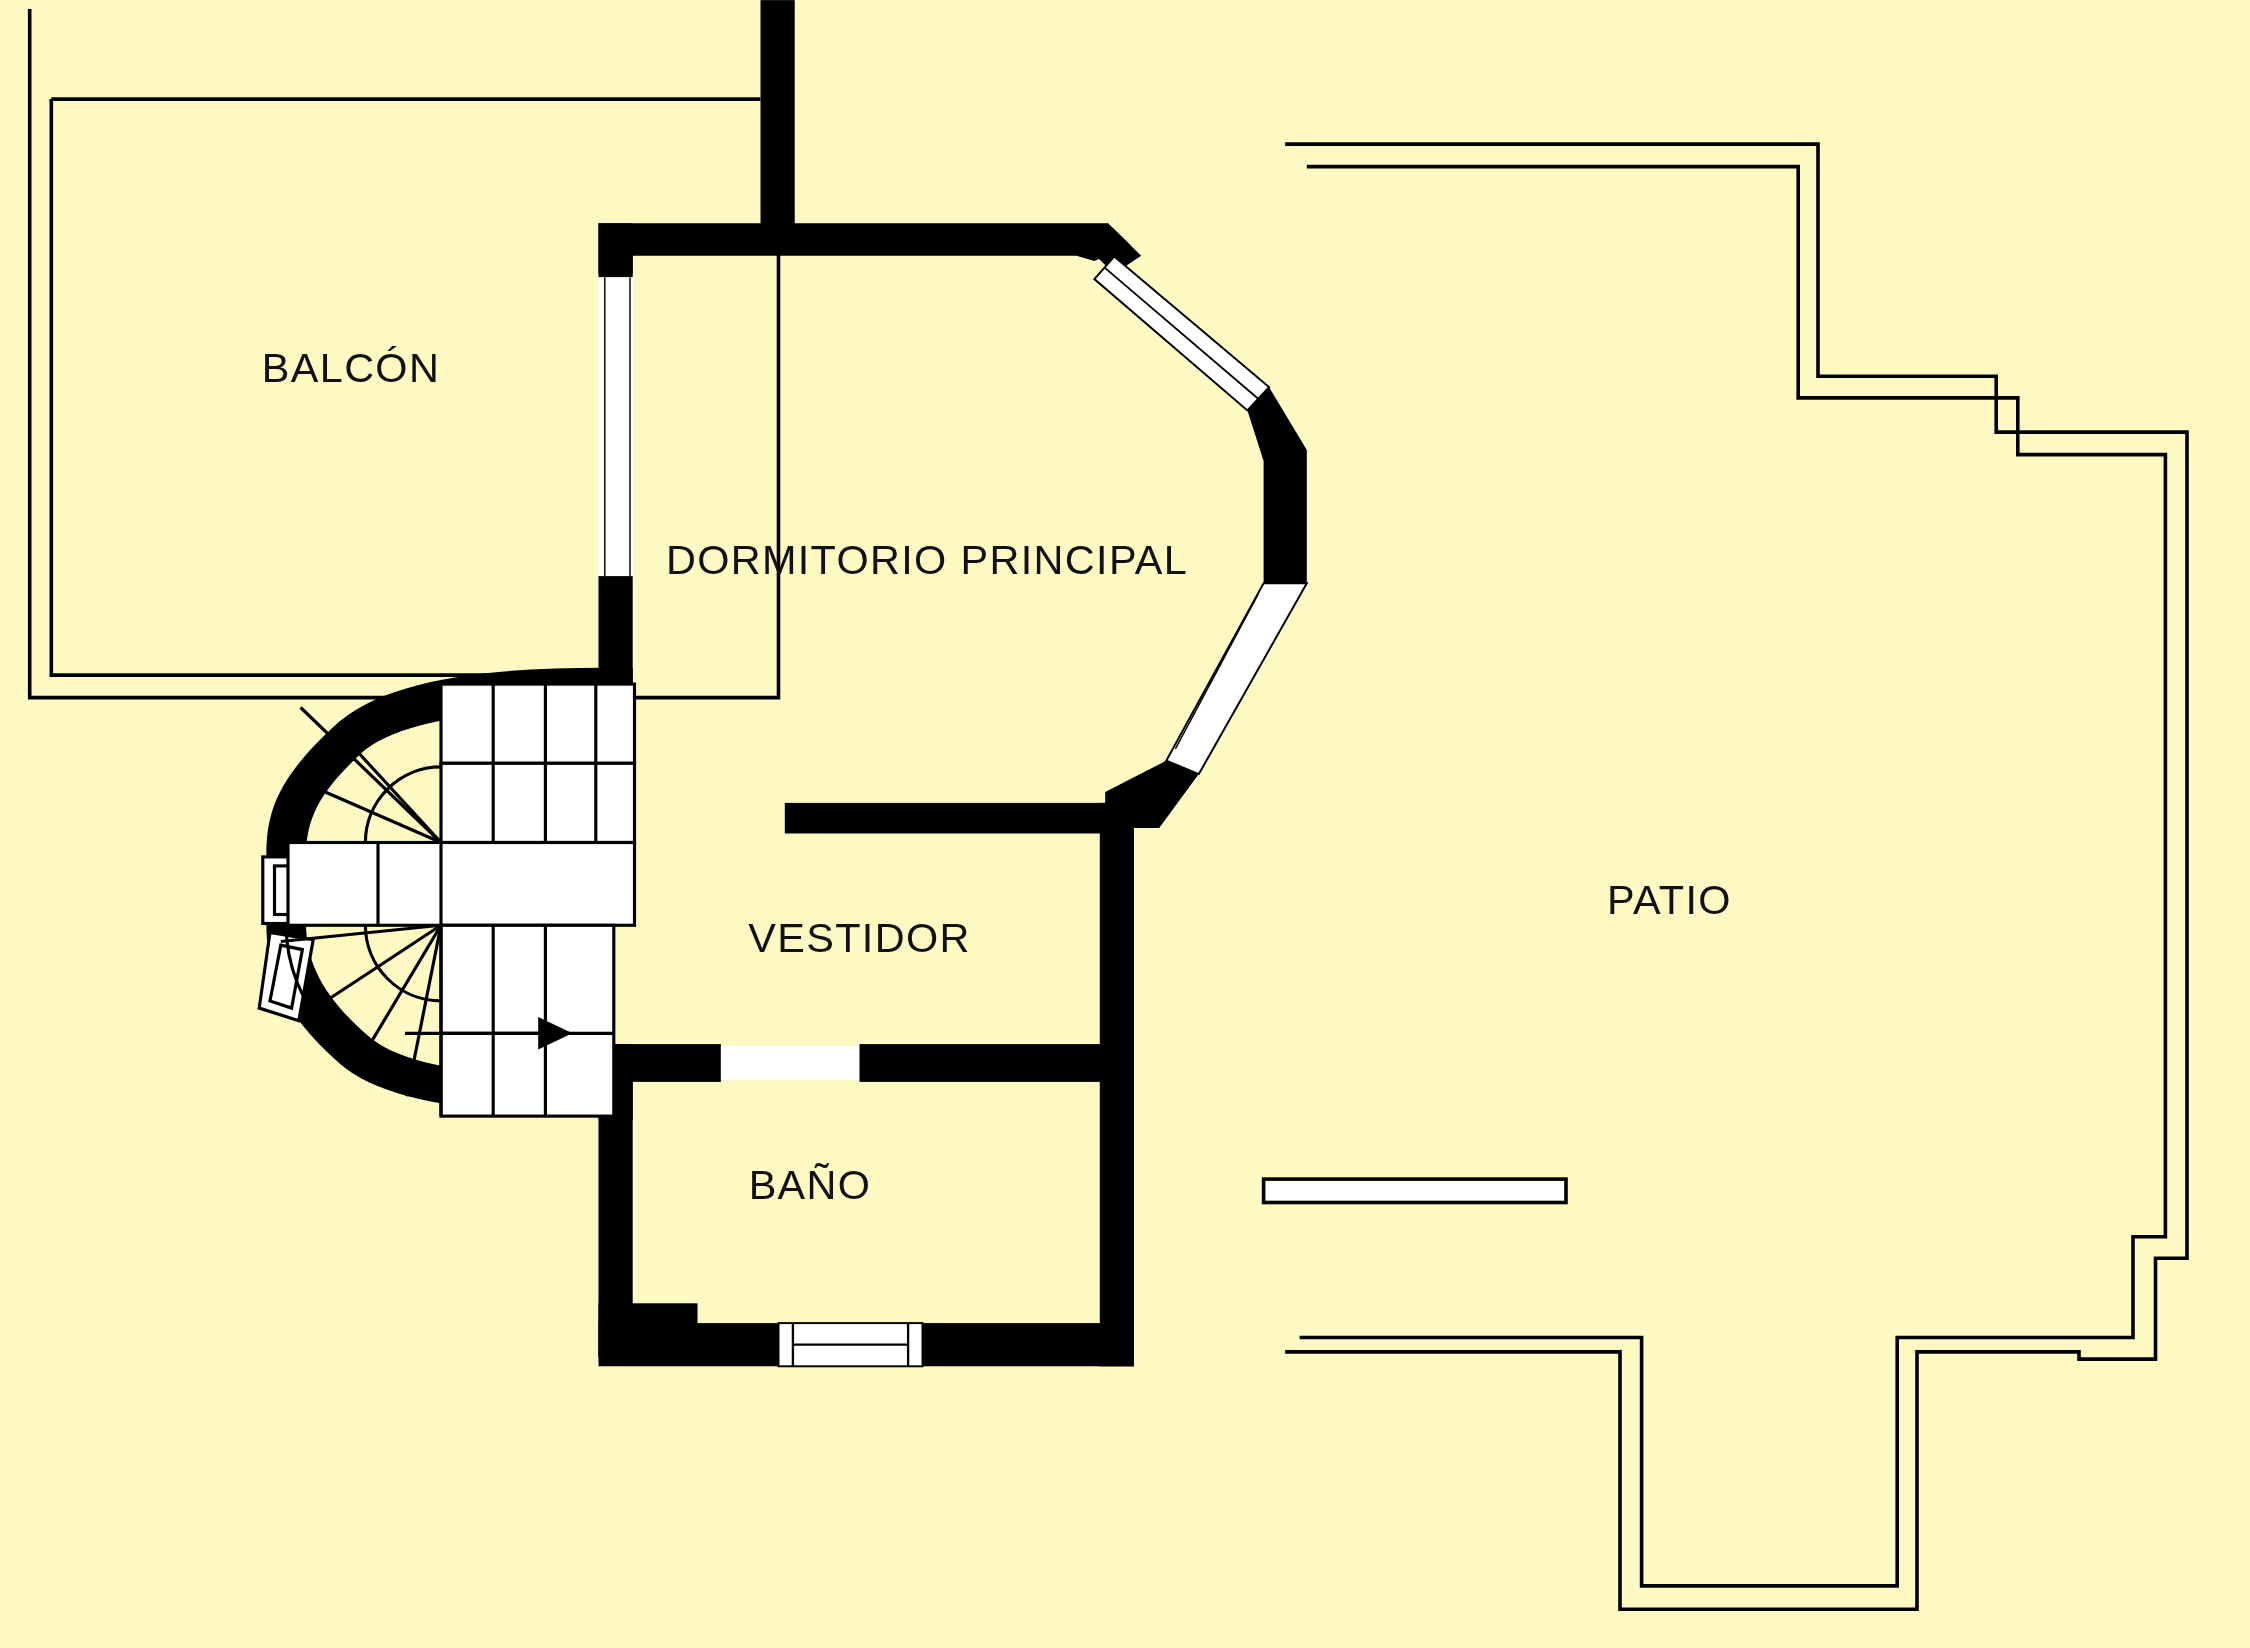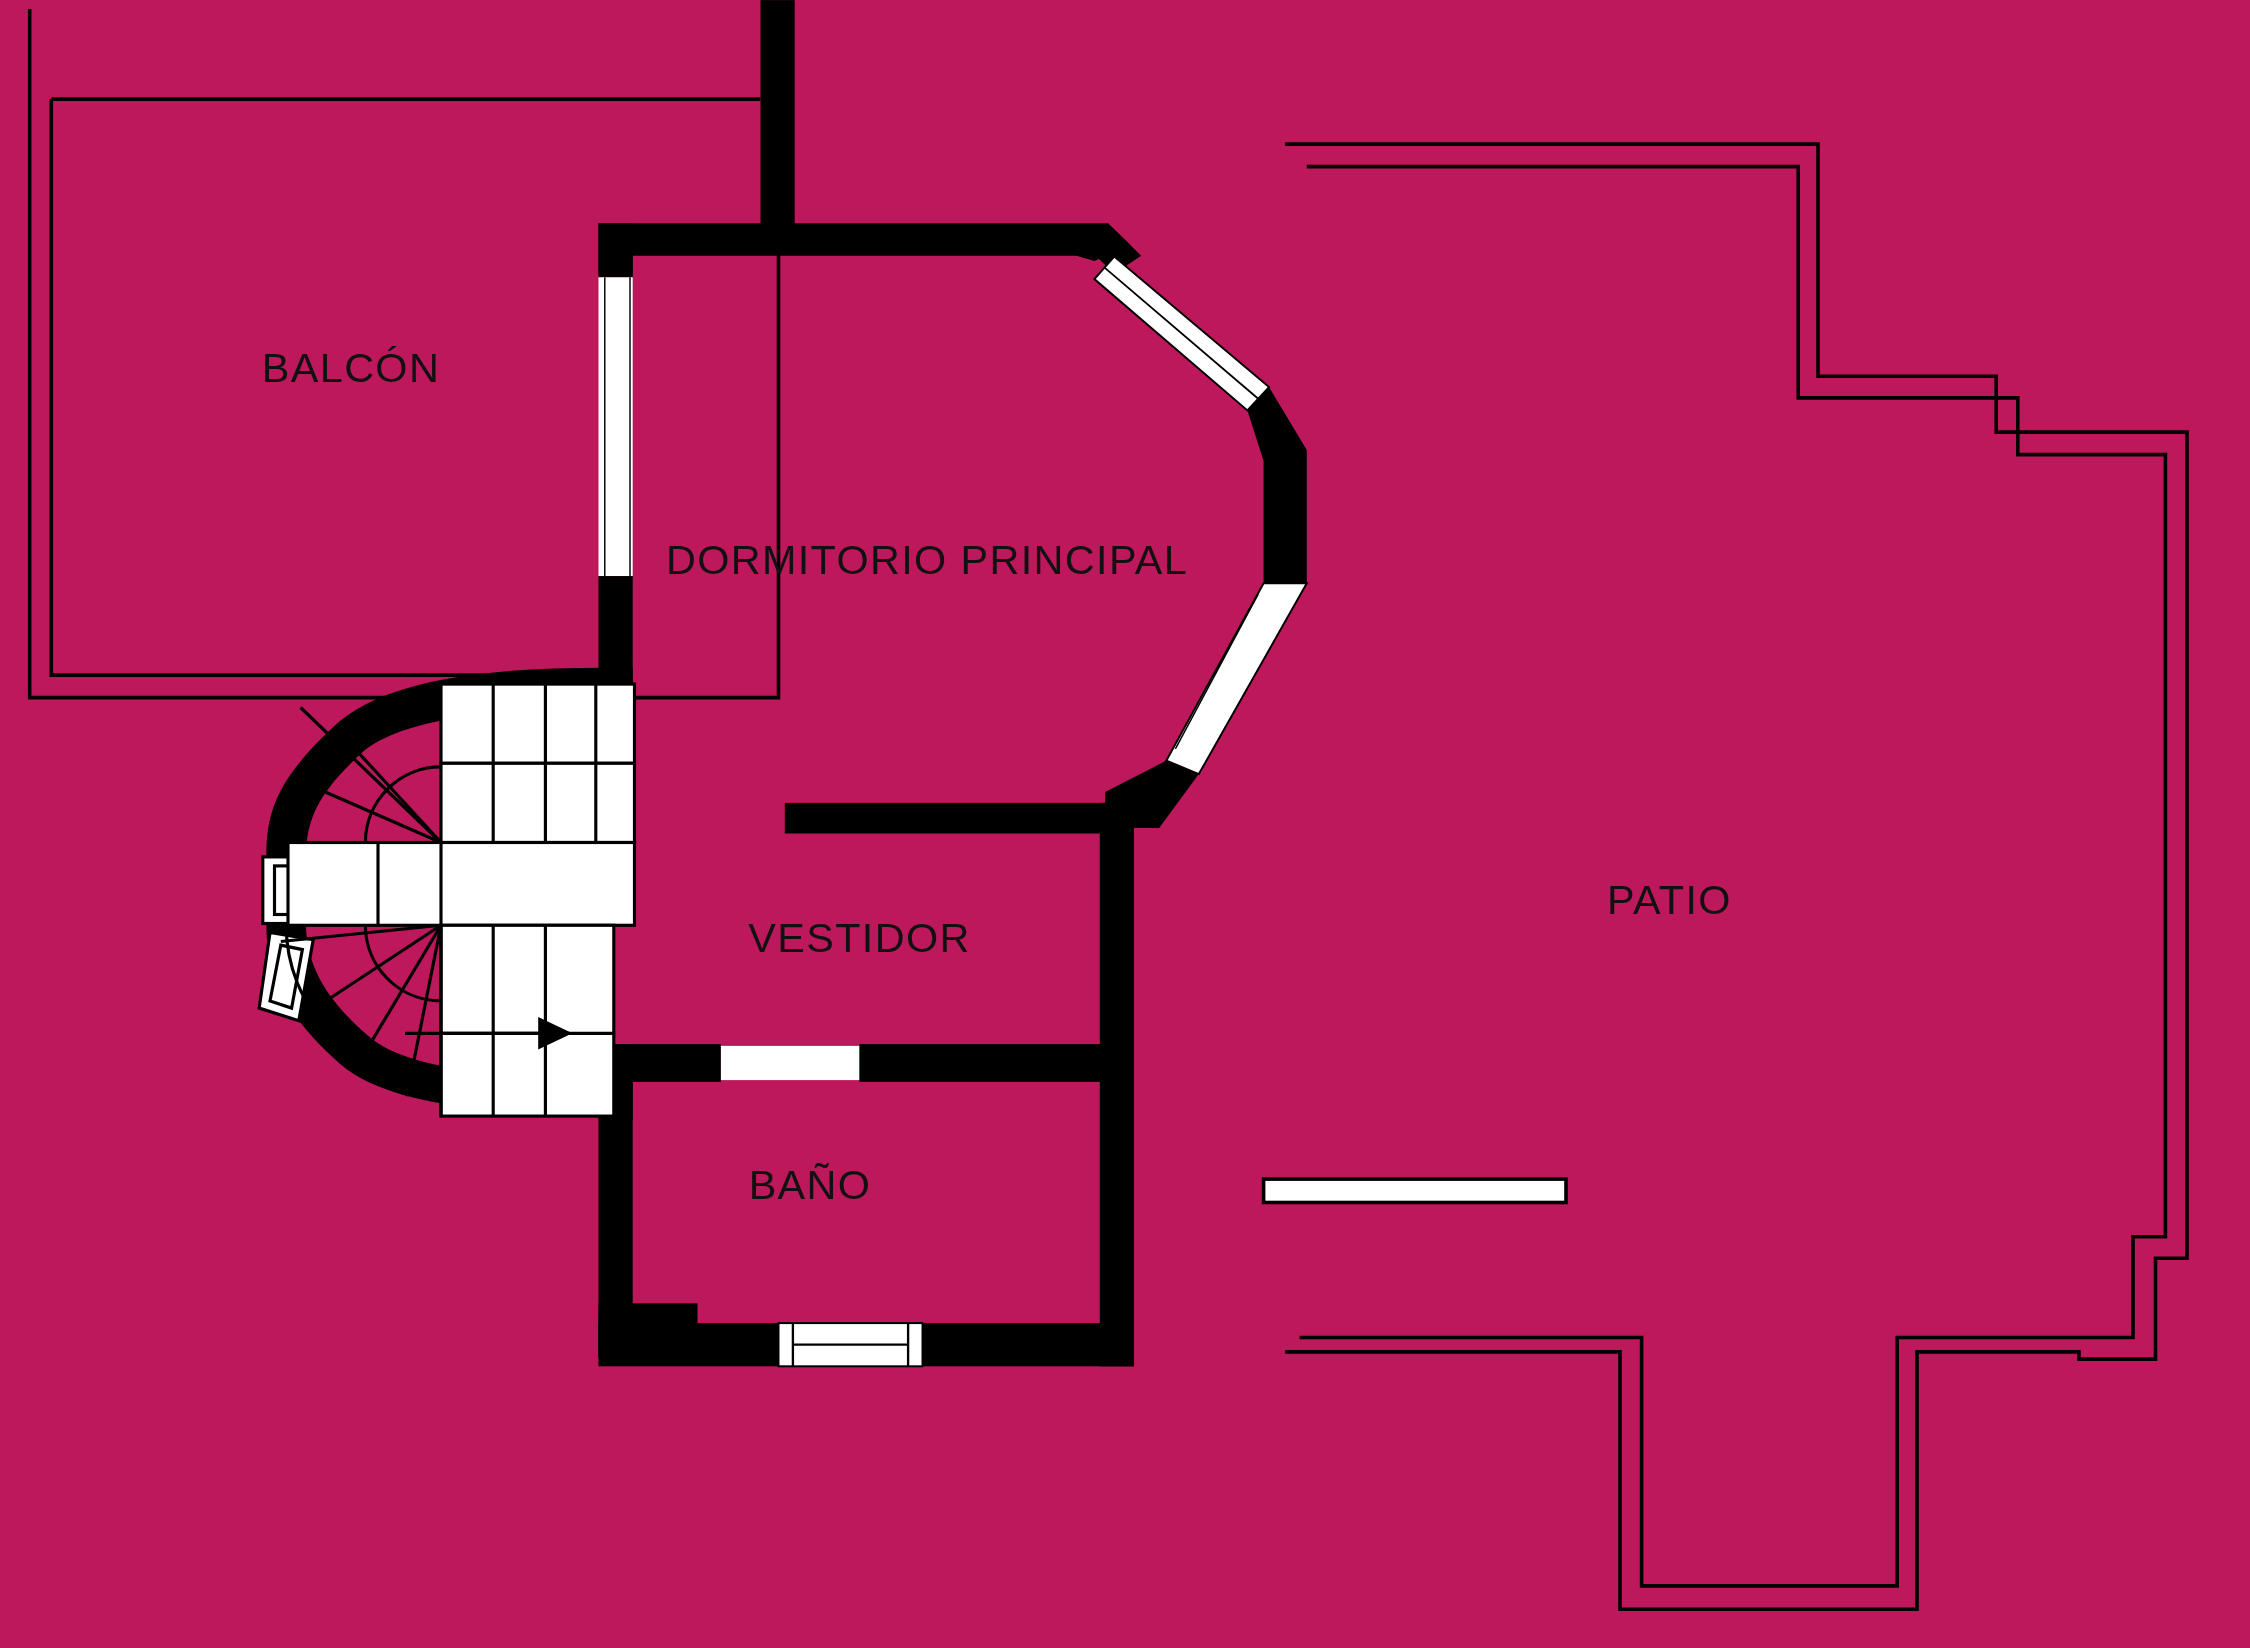--- a/index.html
+++ b/index.html
@@ -4,21 +4,21 @@
 <style>
   html, body {
     margin: 0;
     padding: 0;
     background: #ffffff;
   }
   #plan-root {
     position: relative;
     width: 2250px;
     height: 1649px;
-    background: #be185d;
+    background: #fef9c3;
     font-family: "Liberation Sans", sans-serif;
     overflow: hidden;
   }
   #floorplan-svg {
     display: block;
     width: 2250px;
     height: 1649px;
   }
   .room-label {
     font-family: "Liberation Sans", sans-serif;

